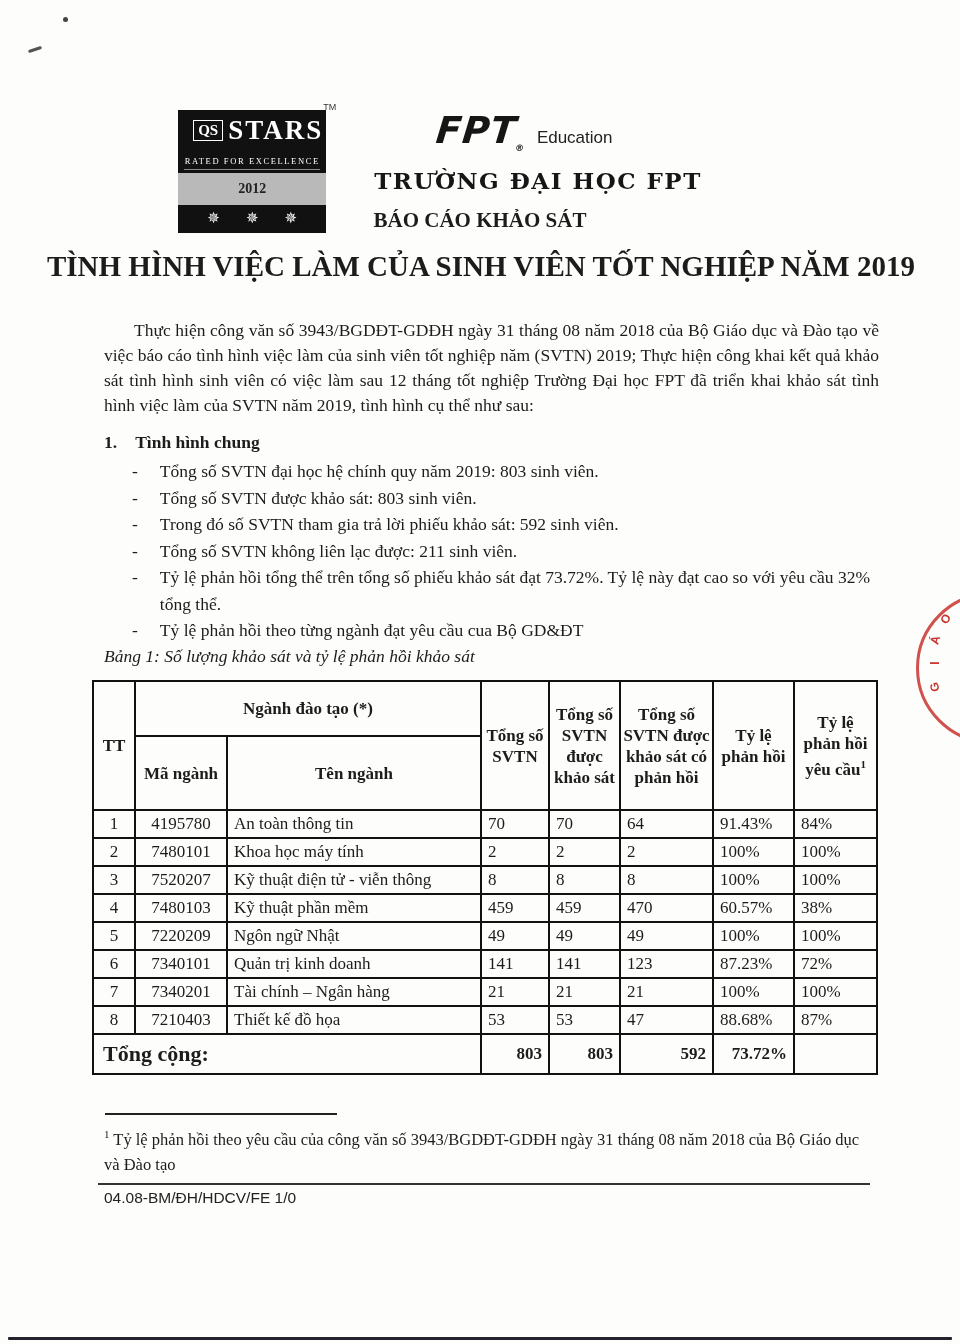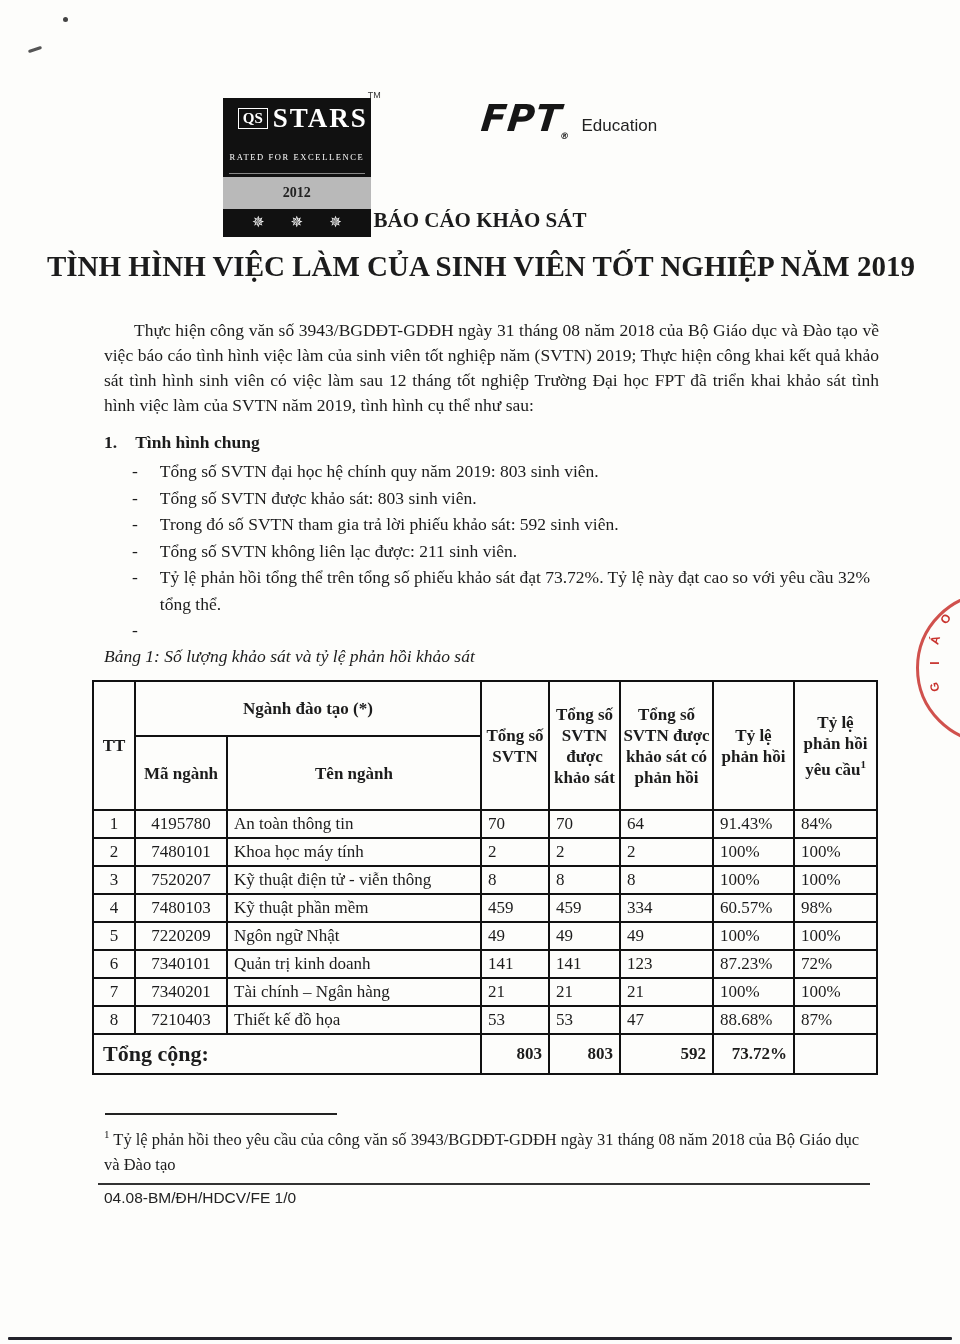--- a/index.html
+++ b/index.html
@@ -10,42 +10,42 @@
     height: 1344px;
     margin: 0 auto;
     background: #fdfdfb;
     color: #1c1c1c;
     font-family: "Liberation Serif", serif;
     overflow: hidden;
   }
   
   .logos {
     position: absolute;
-    top: 98px; left: 0; width: 880px;
+    top: 110px; left: 0; width: 880px;
     display: flex; justify-content: center; align-items: flex-start; gap: 48px;
   }
   .qs-logo {
     position: relative;
     width: 148px;
     background: #111;
     color: #fff;
     padding: 5px 6px 4px 6px;
     text-align: center;
   }
   .qs-tm {
     position: absolute; top: -8px; right: -10px;
     font-size: 9px; color: #333; font-family: "Liberation Sans", sans-serif;
   }
   .qs-top { display: flex; align-items: center; justify-content: center; gap: 5px; margin-left: 12px; }
   .qs-badge {
     border: 1px solid #fff; font-weight: bold; font-size: 15px;
     padding: 1px 4px; font-family: "Liberation Serif", serif;
   }
   .qs-stars-word { font-size: 27px; font-weight: bold; letter-spacing: 2px; font-family: "Liberation Serif", serif; }
-  .qs-rated { font-size: 8.5px; letter-spacing: 1.6px; margin-top: 18px; border-bottom: 1px solid #888; padding-bottom: 11px; }
+  .qs-rated { font-size: 8.5px; letter-spacing: 1.6px; margin-top: 10px; border-bottom: 1px solid #888; padding-bottom: 3px; }
   .qs-year { background: #b9b9b9; color: #222; font-size: 14px; font-weight: bold; margin: 3px -6px 3px -6px; padding: 8px 0; }
   .qs-starrow { display: flex; justify-content: space-around; padding: 1px 10px 2px 10px; font-size: 15px; }
   .fpt-block { padding-top: 2px; }
   .fpt-row { display: flex; align-items: center; gap: 10px; margin-left: 62px; }
   .fpt-mark {
     font-family: "DejaVu Sans", sans-serif;
     font-weight: 900; font-style: italic;
     font-size: 37px; letter-spacing: 1px; color: #161616;
     transform: skewX(-6deg);
     line-height: 1;
@@ -121,20 +121,21 @@
         <span>✵</span>
         <span>✵</span>
         <span>✵</span>
       </div>
     </div>
     <div class="fpt-block">
       <div class="fpt-row">
         <span class="fpt-mark"><span>FPT</span><span class="fpt-reg">®</span></span>
         <span class="fpt-edu">Education</span>
       </div>
+      <div class="fpt-univ">TRƯỜNG ĐẠI HỌC FPT</div>
     </div>
   </div>
 
   <div class="title1">BÁO CÁO KHẢO SÁT</div>
   <div class="title2">TÌNH HÌNH VIỆC LÀM CỦA SINH VIÊN TỐT NGHIỆP NĂM 2019</div>
 
   <div class="intro">Thực hiện công văn số 3943/BGDĐT-GDĐH ngày 31 tháng 08 năm 2018 của Bộ Giáo dục và Đào tạo về việc báo cáo tình hình việc làm của sinh viên tốt nghiệp năm (SVTN) 2019; Thực hiện công khai kết quả khảo sát tình hình sinh viên có việc làm sau 12 tháng tốt nghiệp Trường Đại học FPT đã triển khai khảo sát tình hình việc làm của SVTN năm 2019, tình hình cụ thể như sau:</div>
 
   <div class="sec-head">
     <span>1.</span>
@@ -157,20 +158,21 @@
     <div class="bullet">
         <span class="dash">-</span>
         <span>Tổng số SVTN không liên lạc được: 211 sinh viên.</span>
       </div>
     <div class="bullet">
         <span class="dash">-</span>
         <span>Tỷ lệ phản hồi tổng thể trên tổng số phiếu khảo sát đạt 73.72%. Tỷ lệ này đạt cao so với yêu cầu 32% tổng thể.</span>
       </div>
     <div class="bullet">
         <span class="dash">-</span>
+        <span>Tỷ lệ phản hồi theo từng ngành đạt yêu cầu cua Bộ GD&amp;ĐT</span>
       </div>
   </div>
 
   <div class="caption">Bảng 1: Số lượng khảo sát và tỷ lệ phản hồi khảo sát</div>
 
   <div class="tblwrap">
     <table class="survey">
       <colgroup>
         <col style="width:42px">
           <col style="width:92px">
@@ -226,23 +228,23 @@
           <td class="num">8</td>
           <td class="num">100%</td>
           <td class="num">100%</td>
         </tr>
         <tr class="datarow">
           <td class="c-tt">4</td>
           <td class="c-code">7480103</td>
           <td class="c-name">Kỹ thuật phần mềm</td>
           <td class="num">459</td>
           <td class="num">459</td>
-          <td class="num">334</td>
+          <td class="num">470</td>
           <td class="num">60.57%</td>
-          <td class="num">98%</td>
+          <td class="num">38%</td>
         </tr>
         <tr class="datarow">
           <td class="c-tt">5</td>
           <td class="c-code">7220209</td>
           <td class="c-name">Ngôn ngữ Nhật</td>
           <td class="num">49</td>
           <td class="num">49</td>
           <td class="num">49</td>
           <td class="num">100%</td>
           <td class="num">100%</td>

